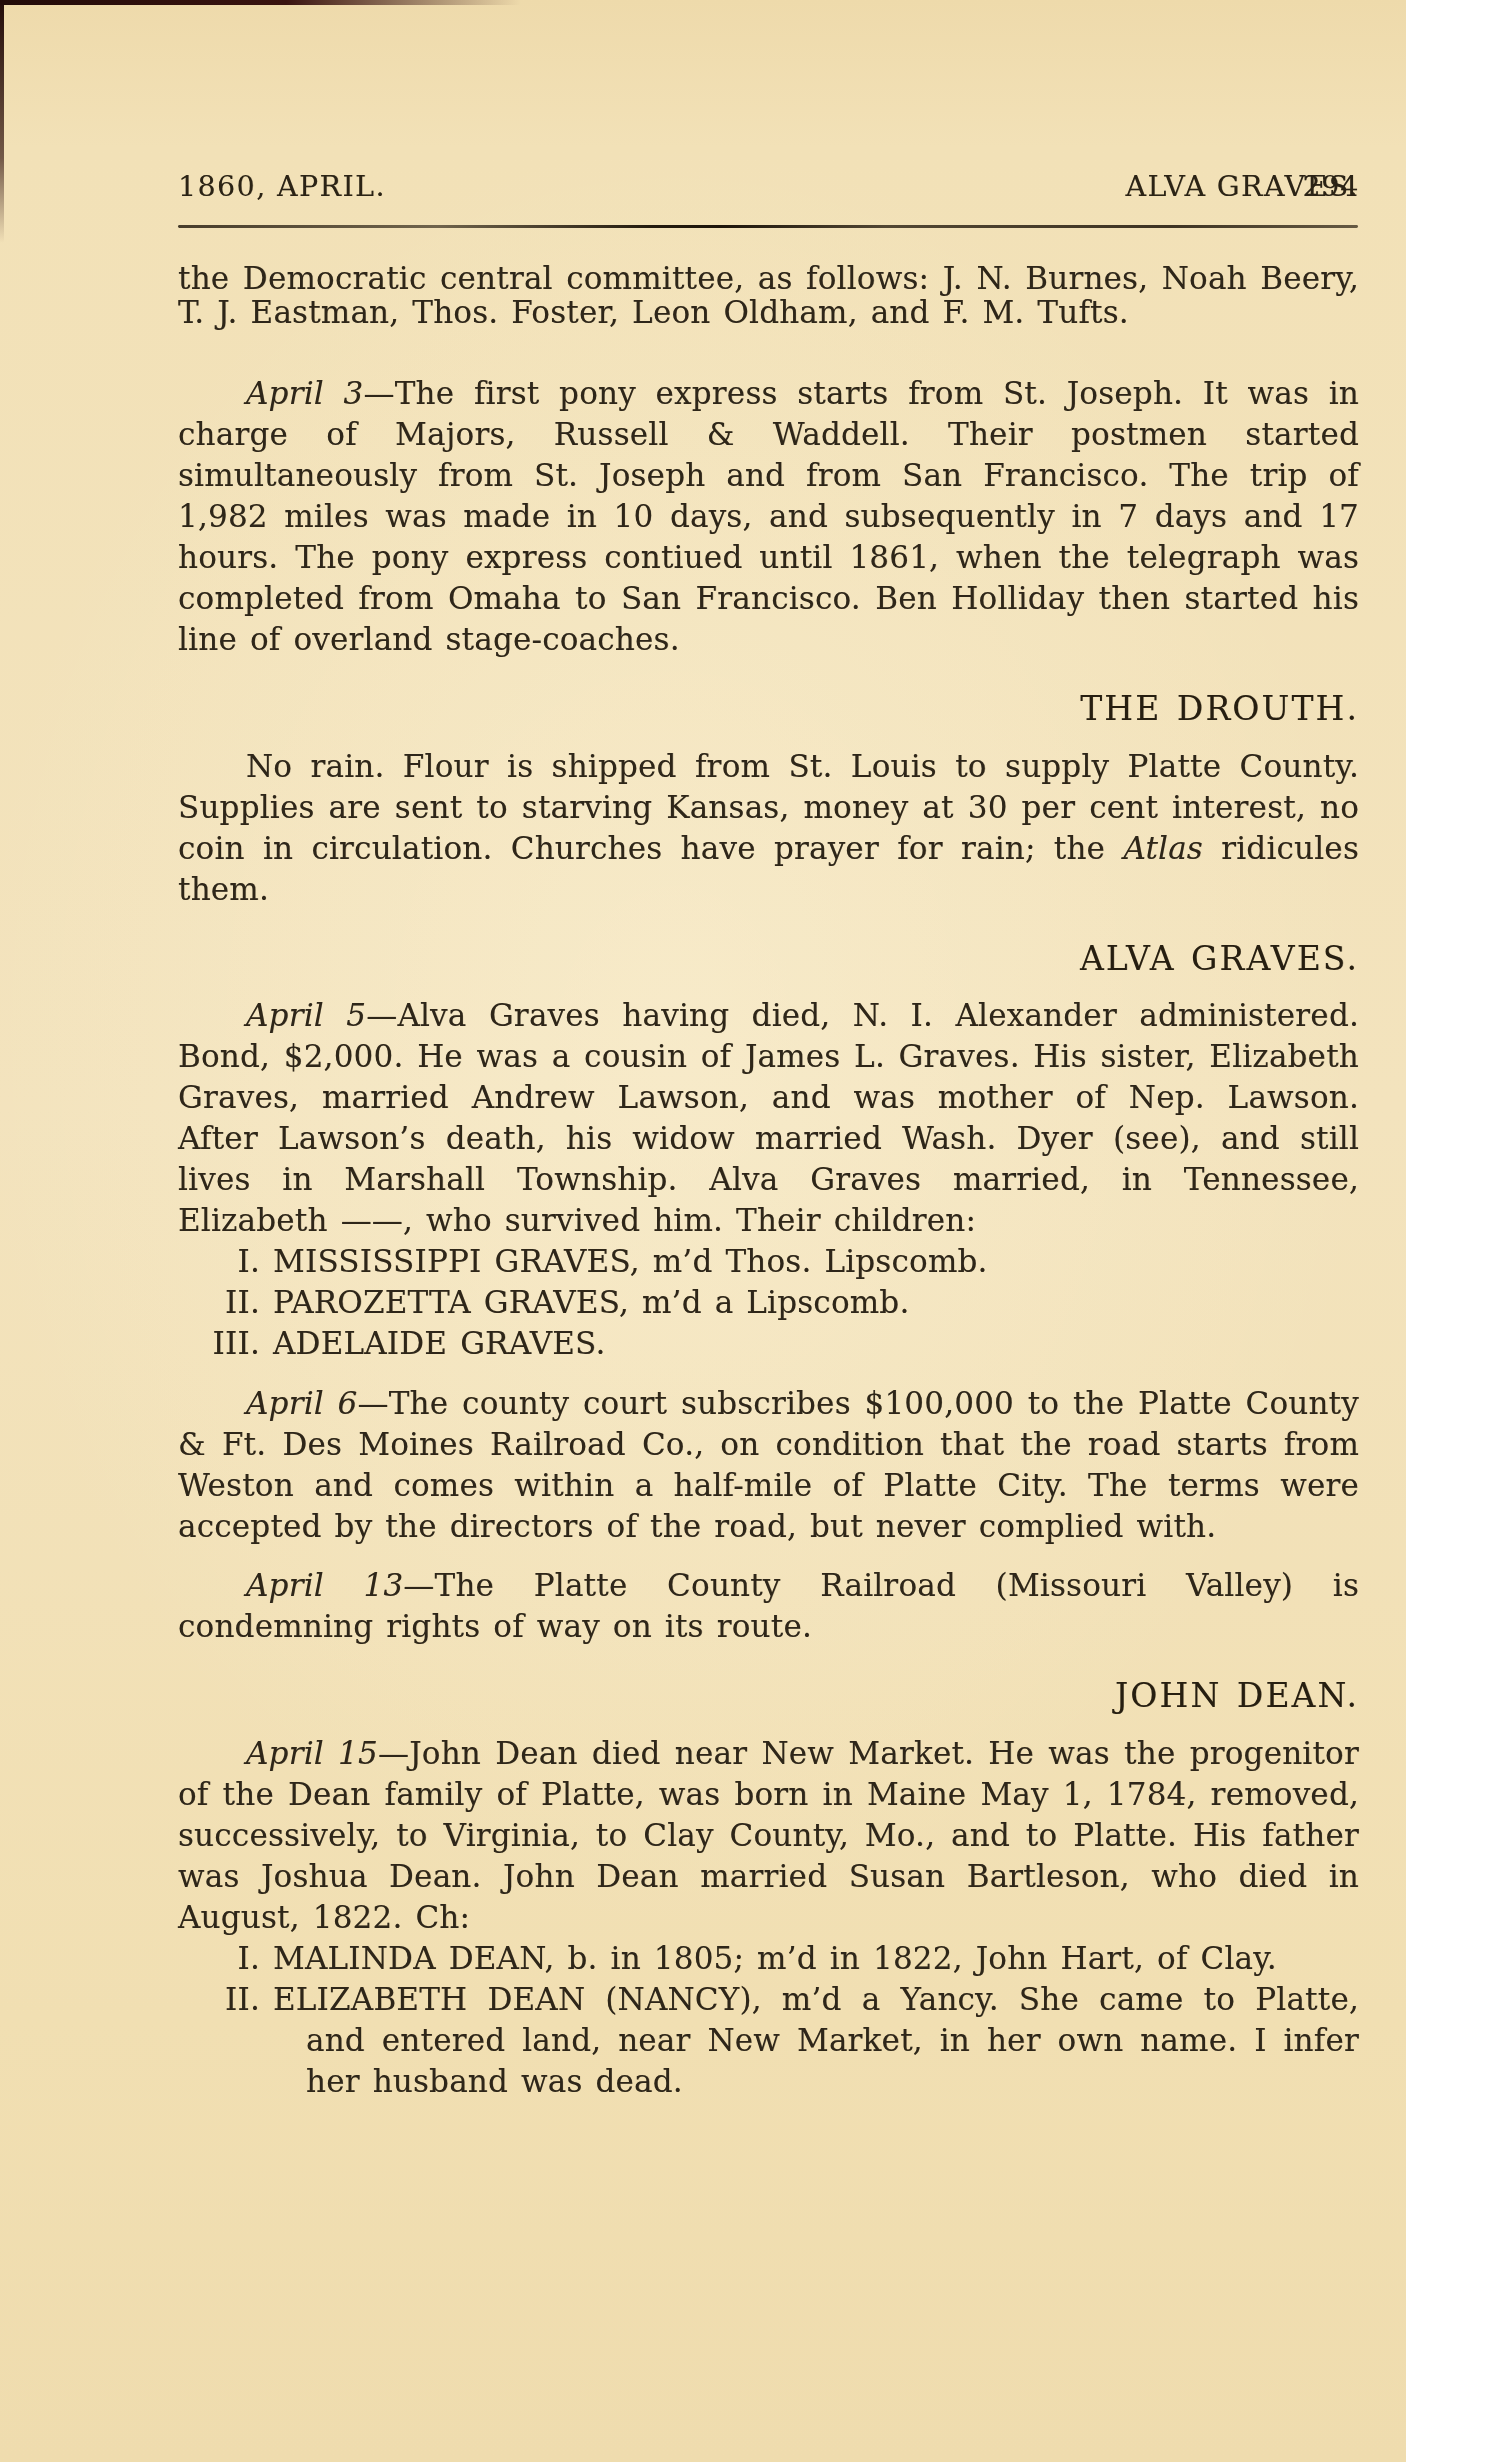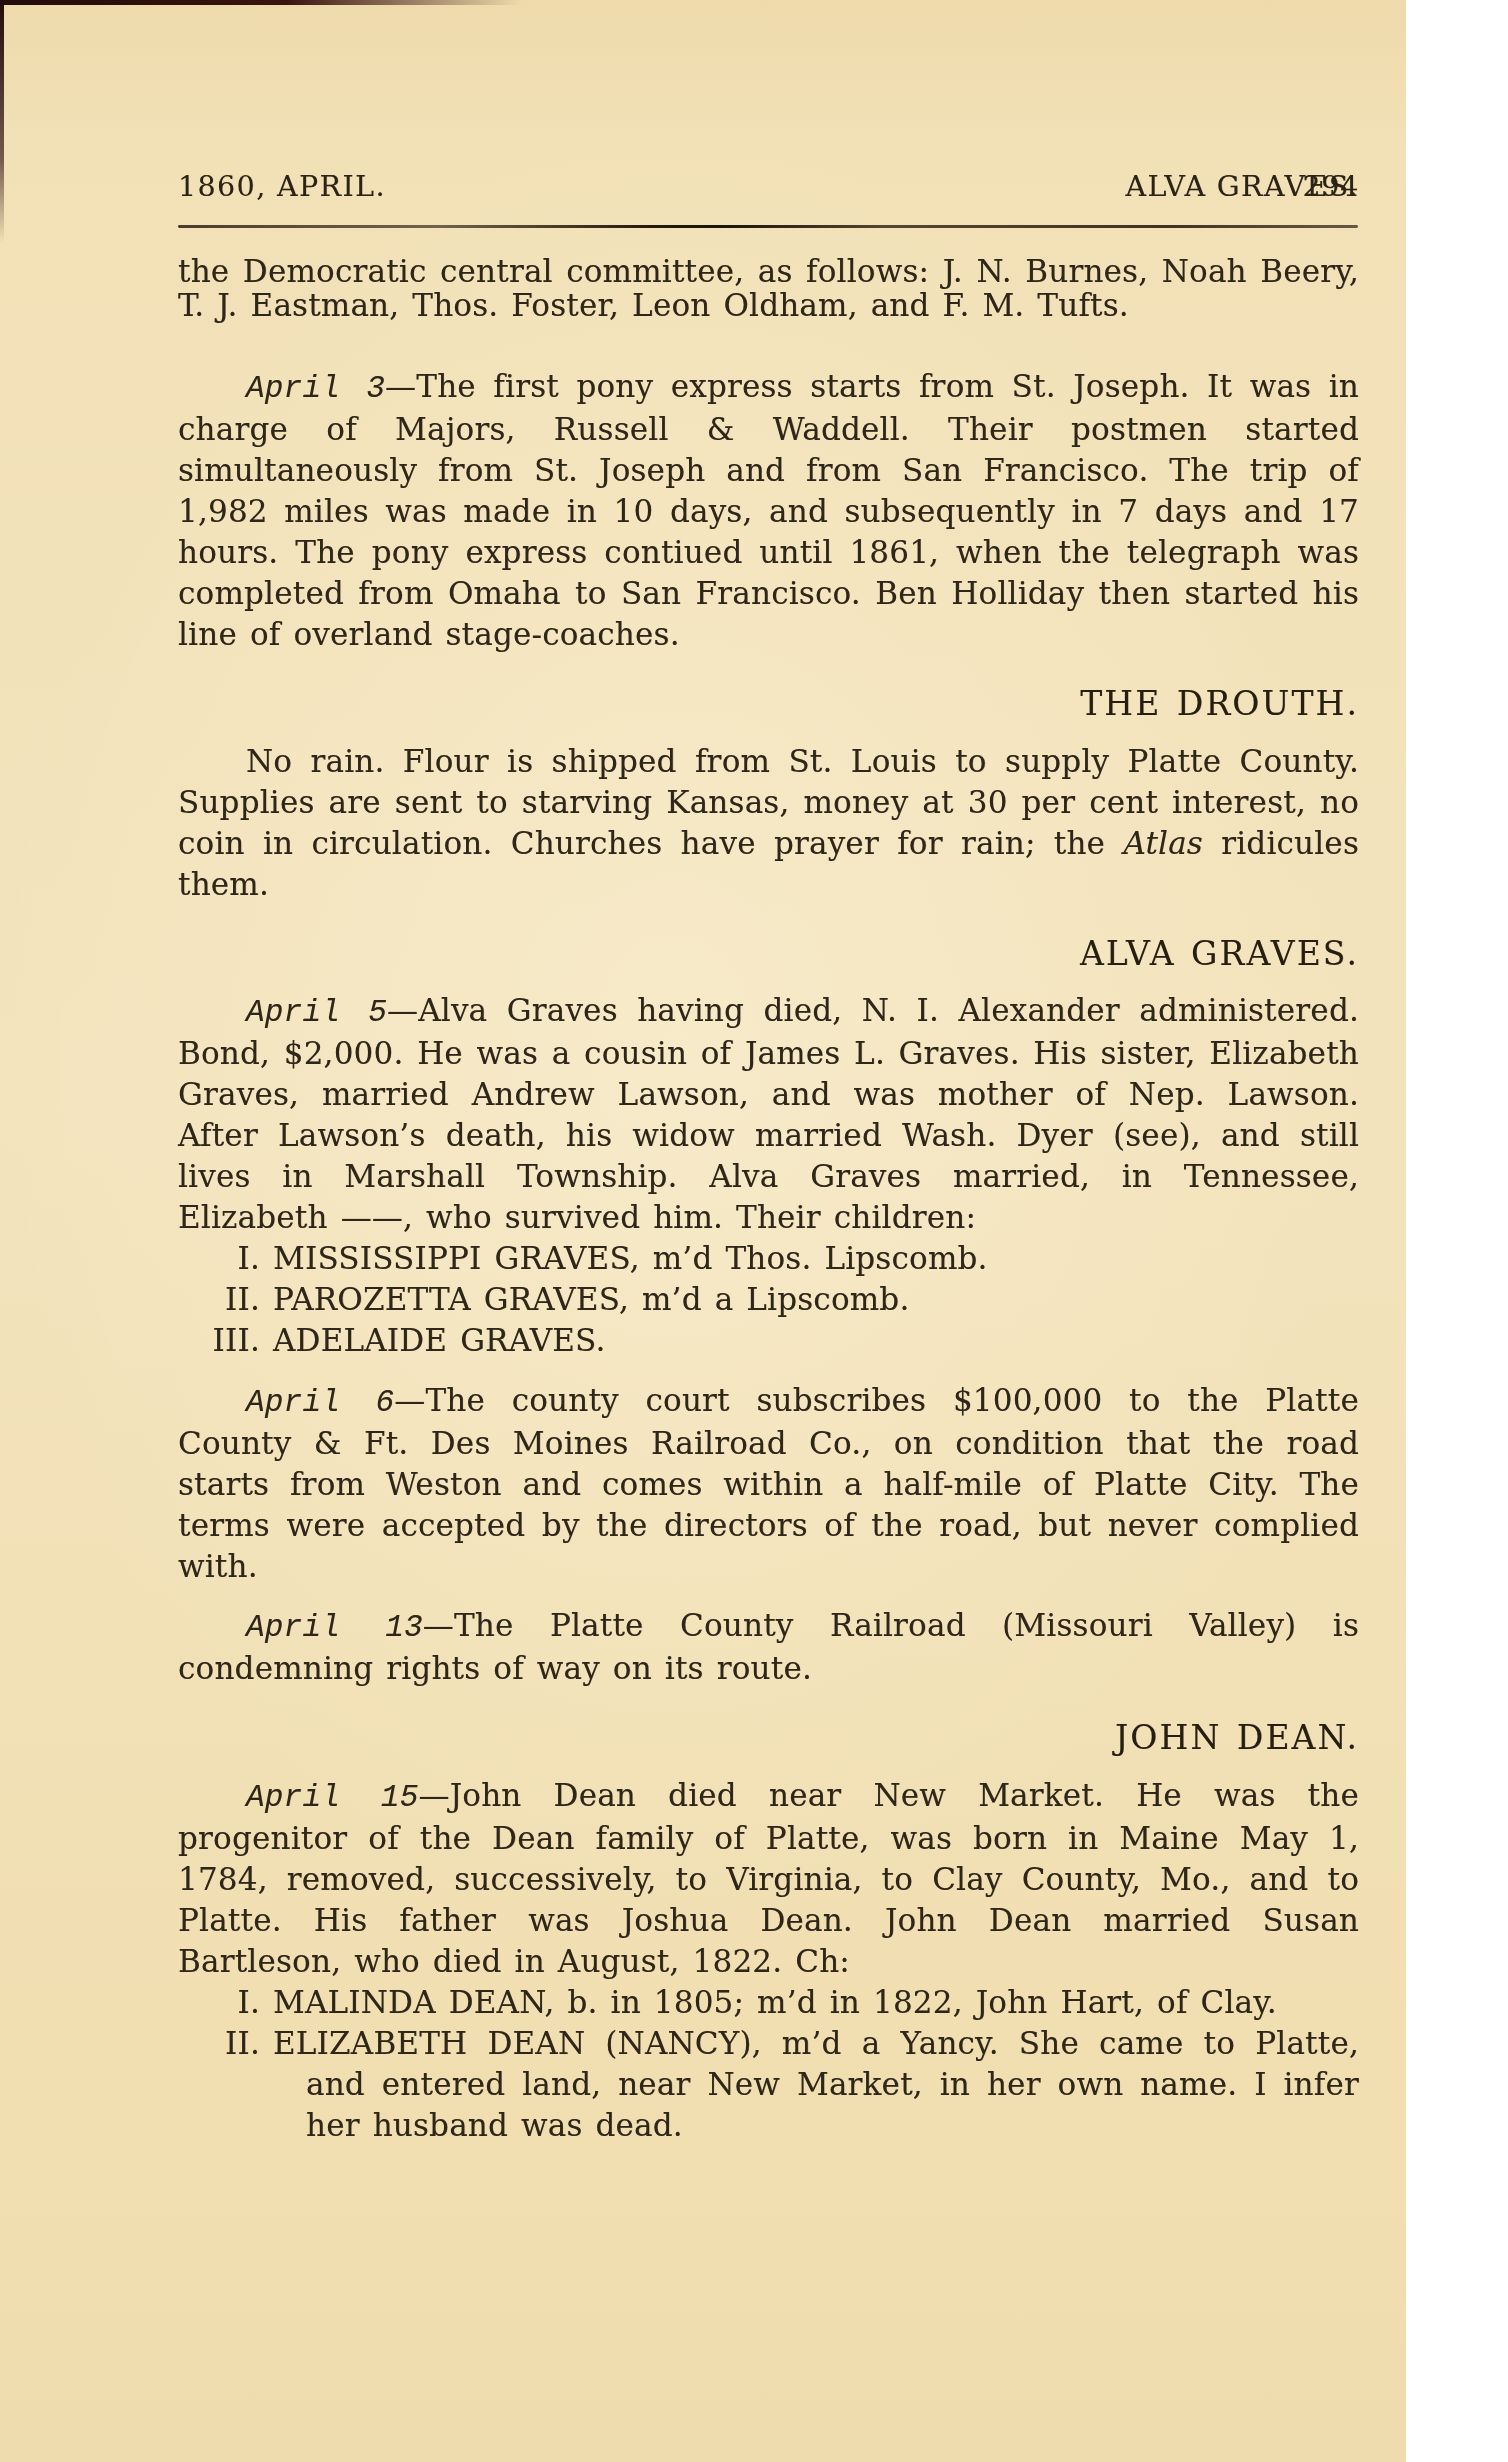--- a/index.html
+++ b/index.html
@@ -33,31 +33,31 @@
   .head-rule{
     position:absolute;left:178px;top:225px;width:1180px;height:2.9px;
     background:linear-gradient(90deg,
       rgba(42,32,18,0.85) 0%, rgba(42,32,18,0.65) 22%,
       #241b0e 40%, #1d150a 46%, rgba(42,32,18,0.8) 60%,
       rgba(42,32,18,0.9) 84%, rgba(42,32,18,0.7) 100%);
     border-radius:1.4px;
   }
 
   .content{
-    position:absolute;left:178px;top:244px;width:1181px;
+    position:absolute;left:178px;top:251px;width:1181px;
     font-size:31px;line-height:41px;
     text-align:justify;
     word-spacing:2.9px;letter-spacing:0.2px;
     text-shadow:0.3px 0.3px 0.4px rgba(43,34,20,0.32);
   }
   p{margin:18.5px 0 0 0;}
   p.intro{margin-top:10px;line-height:34px;}
   p.entry{text-indent:68px;}
   p.first-entry{margin-top:44px;}
-  .date{font-style:italic;font-family:Liberation Mono, monospace;}
+  .date{font-style:italic;}
   h2{
     margin:30px 0 18.5px 0;
     font-size:33px;line-height:37px;font-weight:normal;
     text-align:right;letter-spacing:2.1px;color:#261e10;
   }
   ul.roman{list-style:none;margin:0;padding:0;}
   ul.roman li{
     padding-left:128px;text-indent:-128px;margin:0;
   }
   ul.roman .num{

